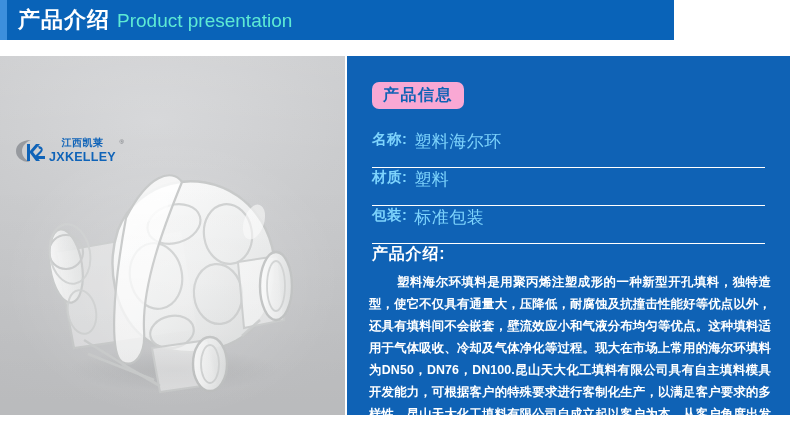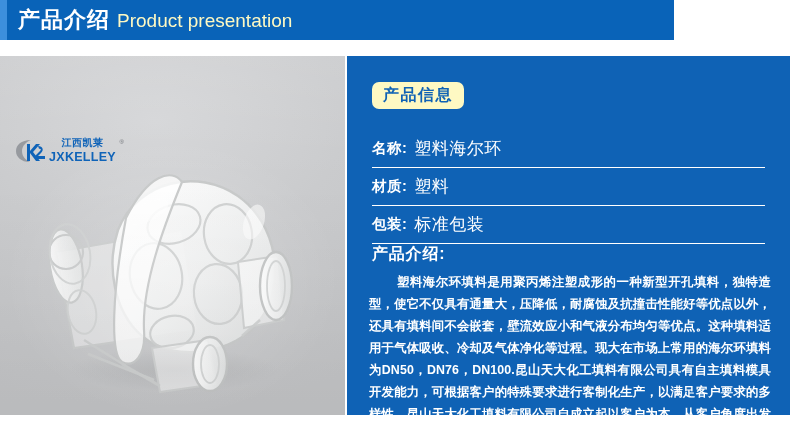--- a/index.html
+++ b/index.html
@@ -48,21 +48,21 @@
     white-space: nowrap;
   }
   .header-cn {
     color: #ffffff;
     font-size: 22px;
     font-weight: bold;
     letter-spacing: 1px;
     line-height: 1;
   }
   .header-en {
-    color: #fef9c3;
+    color: #5eead4;
     font-size: 19px;
     font-weight: normal;
     margin-left: 7px;
     line-height: 1;
   }
 
   
   .photo-panel {
     position: absolute;
     left: 0;
@@ -143,41 +143,40 @@
     top: 56px;
     width: 443px;
     height: 359px;
     background: #0f62b5;
     overflow: hidden;
   }
   .badge {
     position: absolute;
     left: 25px;
     top: 26px;
-    background: #fef9c3;
+    background: #f9a8d4;
     border-radius: 7px;
     padding: 5px 11px 6px 11px;
     color: #0f62b5;
     font-size: 16px;
     font-weight: bold;
     letter-spacing: 1.5px;
     line-height: 1;
   }
   .spec-list {
     position: absolute;
     left: 25px;
     top: 74px;
     width: 393px;
   }
   .spec-row {
     height: 37px;
     display: flex;
-    align-items: center;
     border-bottom: 1.5px solid #ffffff;
-    color: #ffffff;
+    color: #7dd3fc;
     white-space: nowrap;
   }
   .spec-label {
     font-size: 14.5px;
     font-weight: bold;
     letter-spacing: 0.5px;
   }
   .spec-value {
     font-size: 17px;
     font-weight: normal;

